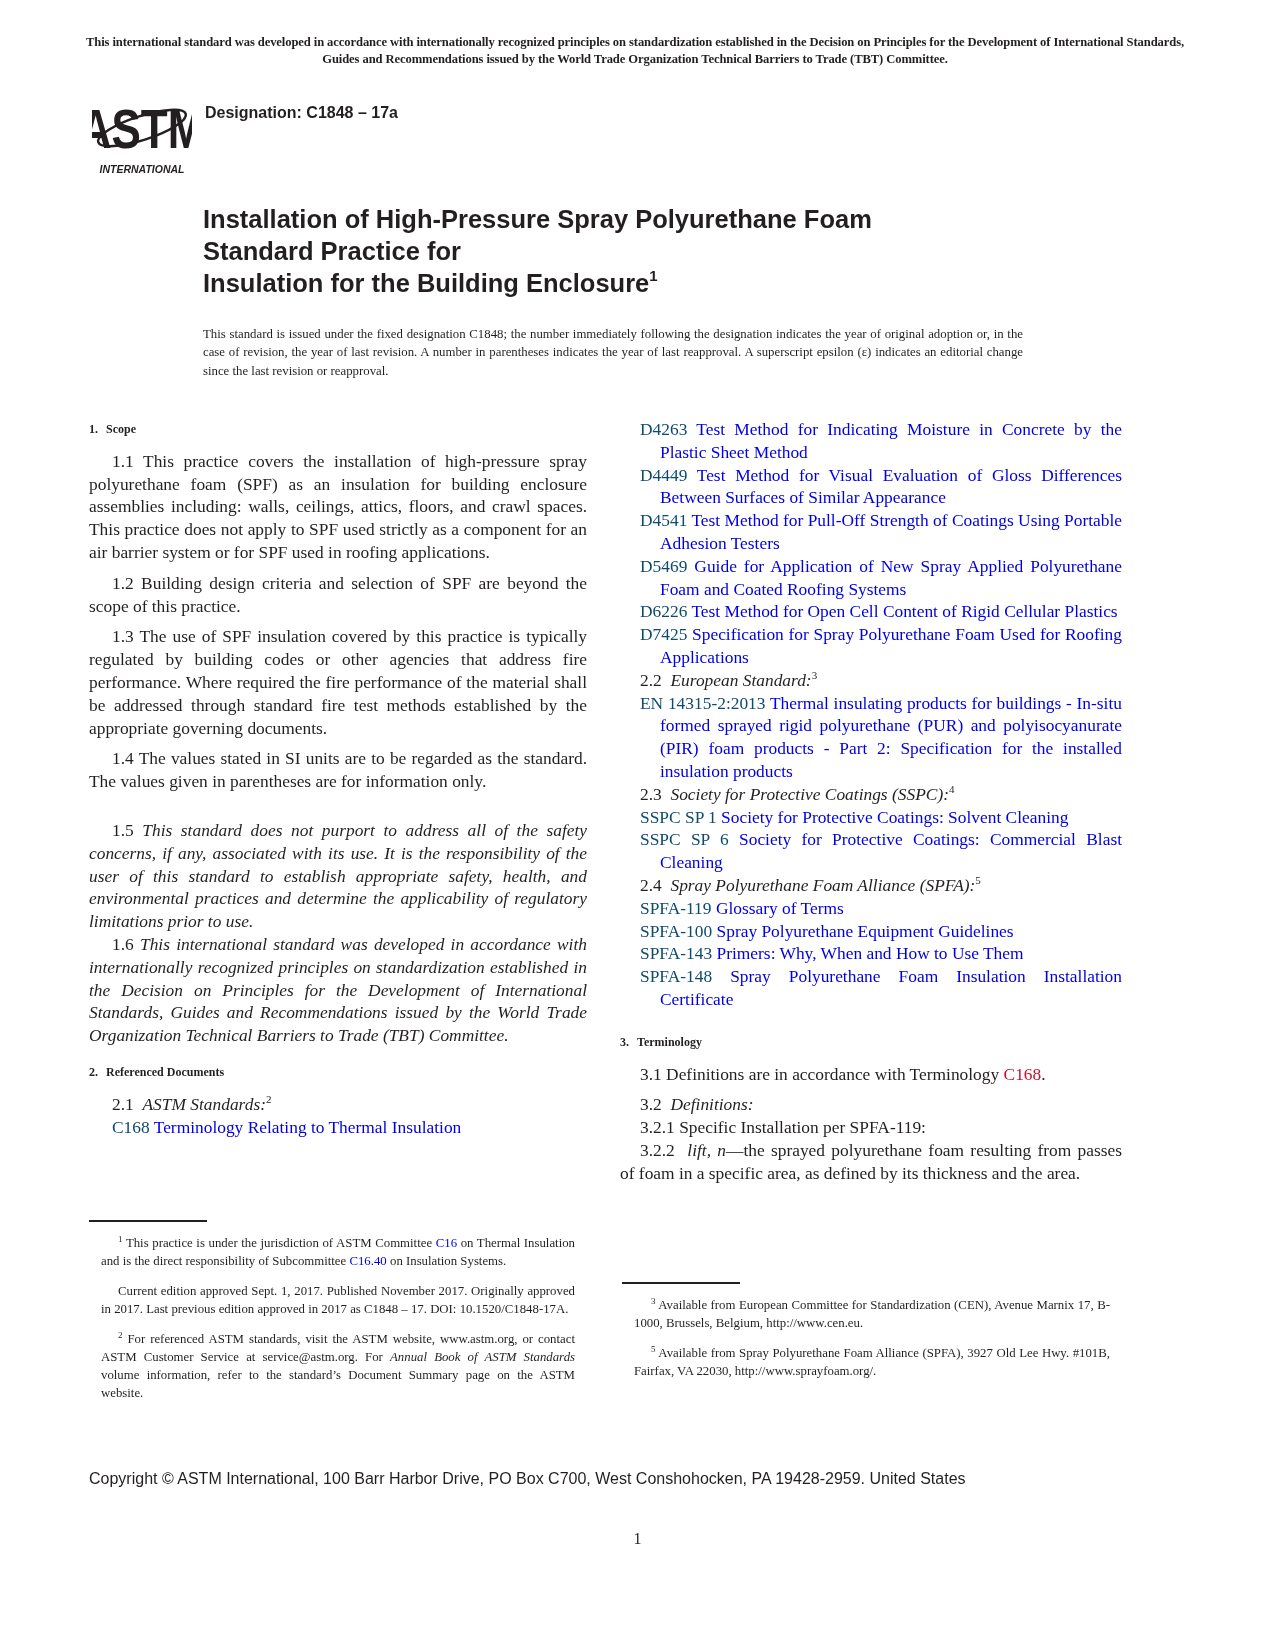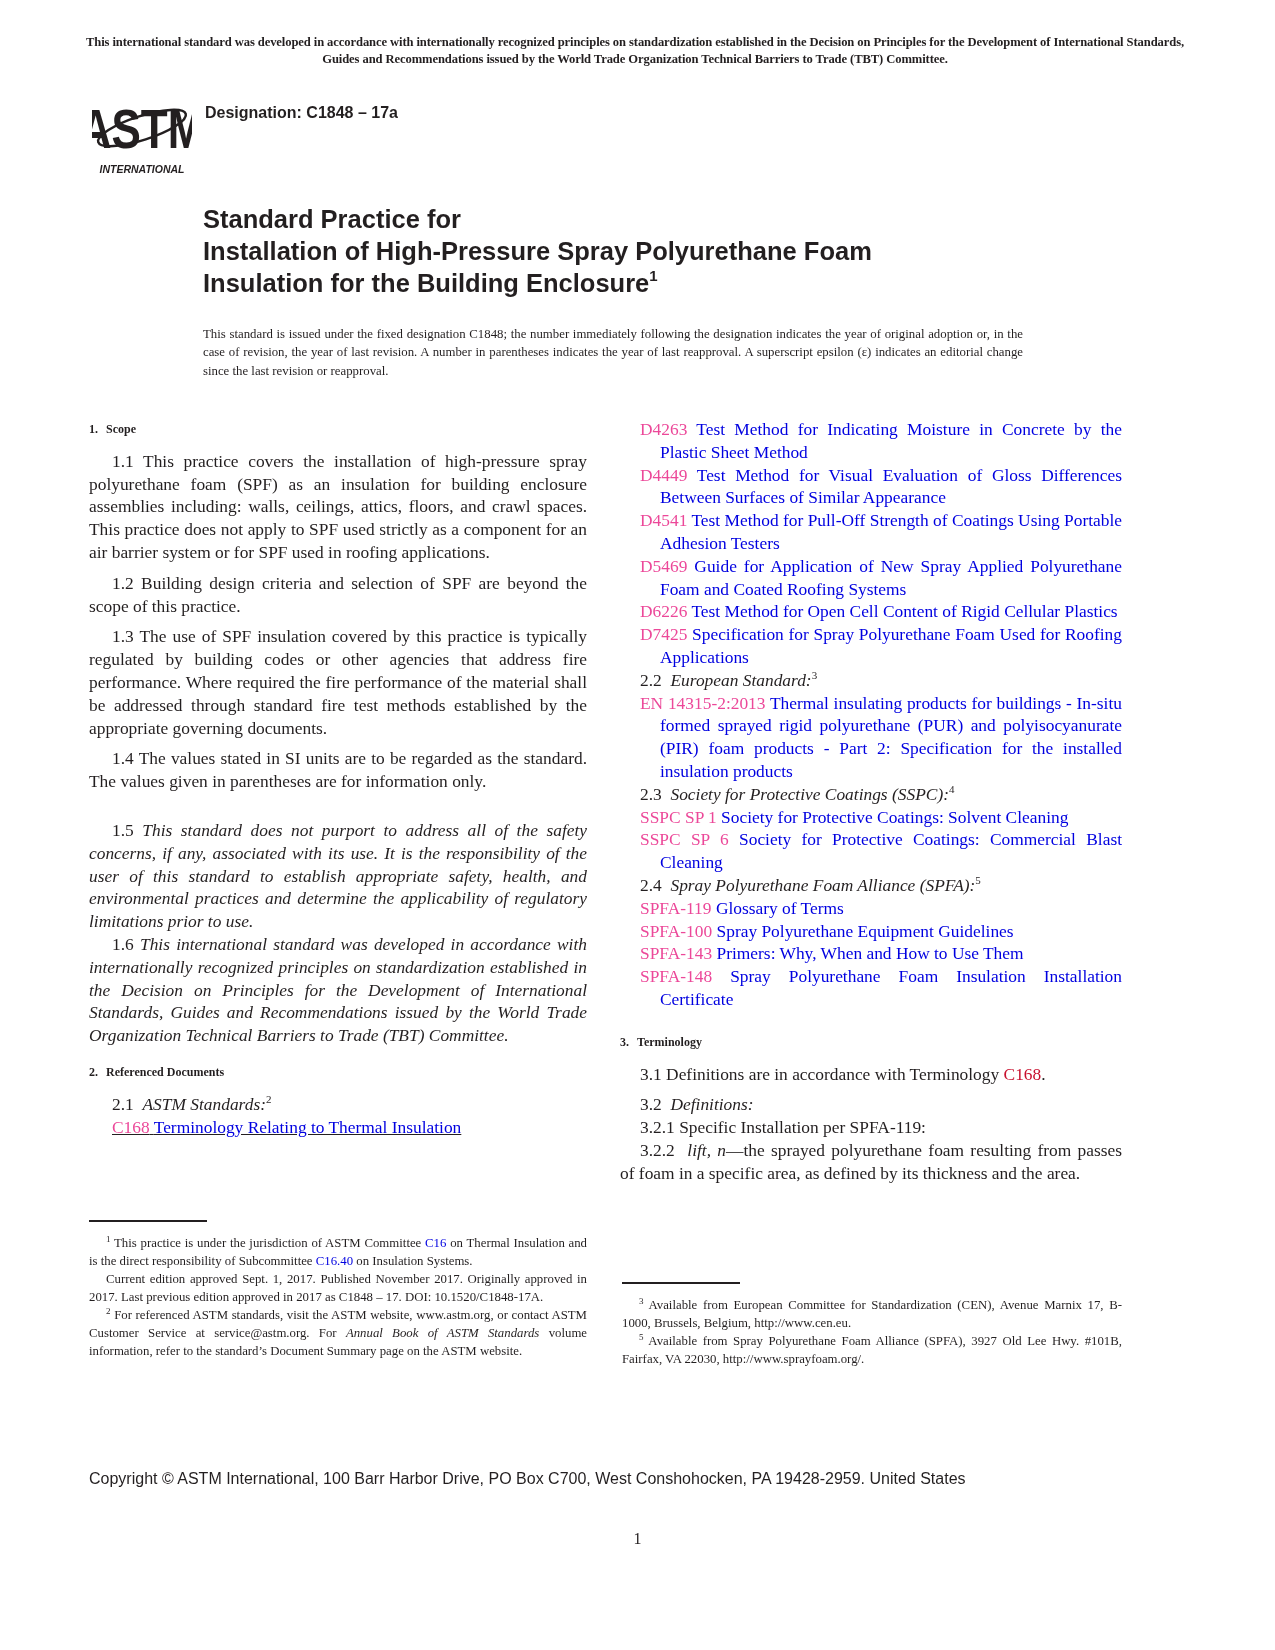--- a/index.html
+++ b/index.html
@@ -33,27 +33,27 @@
     .sec-head { font-weight: bold; font-size: 12px; margin: 0 0 9px 0; }
     .sec-head .num { margin-right: 8px; }
     .para { text-align: justify; text-indent: 23px; margin: 0 0 8px 0; }
     .para.tight { margin-bottom: 0; margin-top: 26px; }
     .para em { font-style: italic; }
     .sub { text-indent: 23px; margin: 0; }
     .sub em { font-style: italic; }
     sup.fn { font-size: 11px; vertical-align: 7px; line-height: 0; }
 
     .ref { margin: 0; padding-left: 20px; text-indent: -20px; text-align: justify; }
-    .ref .code { color: #ec4899; }
+    .ref .code { color: #0c4a6e; }
     .ref .rtitle { color: #0000e0; }
-    .ref-left { padding-left: 0; text-indent: 0; text-decoration: underline; }
+    .ref-left { padding-left: 0; text-indent: 0; }
 
     .foot-rule { width: 118px; height: 1.5px; background: #231f20; margin: 20px 0 12px 0; }
     .footnotes { font-family: "Liberation Serif", serif; font-size: 12.8px; line-height: 18px; }
-    .fnote { margin: 0; text-indent: 17px; text-align: justify; }
+    .fnote { margin: 12px; text-indent: 17px; text-align: justify; }
     .fnote sup { font-size: 9px; vertical-align: 5px; line-height: 0; }
     .fnote .lnk { color: #0000e0; }
     .fnote em { font-style: italic; }
 
     .left-footnotes { position: absolute; left: 89px; top: 1200px; width: 498px; }
     .right-footnotes { position: absolute; left: 622px; top: 1262px; width: 500px; }
 
     .copyright {
       position: absolute; left: 89px; top: 1470px;
       font-family: "Liberation Sans", sans-serif; font-size: 16px;
@@ -73,22 +73,22 @@
   <svg width="100" height="92" viewBox="0 0 100 92">
     <ellipse cx="50" cy="44" rx="46" ry="12" fill="none" stroke="#231f20" stroke-width="2.5" transform="rotate(-18 50 44)"></ellipse>
     <text x="50" y="64" text-anchor="middle" font-family="Liberation Sans, sans-serif" font-weight="bold" font-size="44" fill="#231f20" transform="scale(1,1.25)" transform-origin="50 64">ASTM</text>
     <text x="50" y="89" text-anchor="middle" font-family="Liberation Sans, sans-serif" font-weight="bold" font-style="italic" font-size="10.5" fill="#231f20">INTERNATIONAL</text>
   </svg>
 </div>
 
 <div class="designation">Designation: C1848 – 17a</div>
 
 <div class="title-block">
+  <div>Installation of High-Pressure Spray Polyurethane Foam</div>
   <div>Standard Practice for</div>
-  <div>Installation of High-Pressure Spray Polyurethane Foam</div>
   <div><span>Insulation for the Building Enclosure</span><sup>1</sup></div>
 </div>
 
 <div class="issue-note">This standard is issued under the fixed designation C1848; the number immediately following the designation indicates the year of original adoption or, in the case of revision, the year of last revision. A number in parentheses indicates the year of last reapproval. A superscript epsilon (ε) indicates an editorial change since the last revision or reapproval.</div>
 
 <div class="col col-left">
   <div class="sec-head">
     <span class="num">1.</span><span>Scope</span>
   </div>
   <p class="para">1.1 This practice covers the installation of high-pressure spray polyurethane foam (SPF) as an insulation for building enclosure assemblies including: walls, ceilings, attics, floors, and crawl spaces. This practice does not apply to SPF used strictly as a component for an air barrier system or for SPF used in roofing applications.</p>

